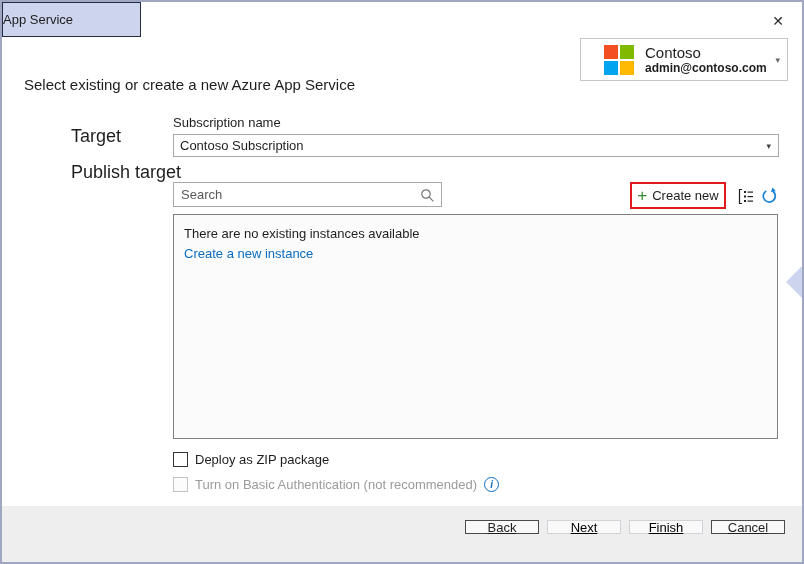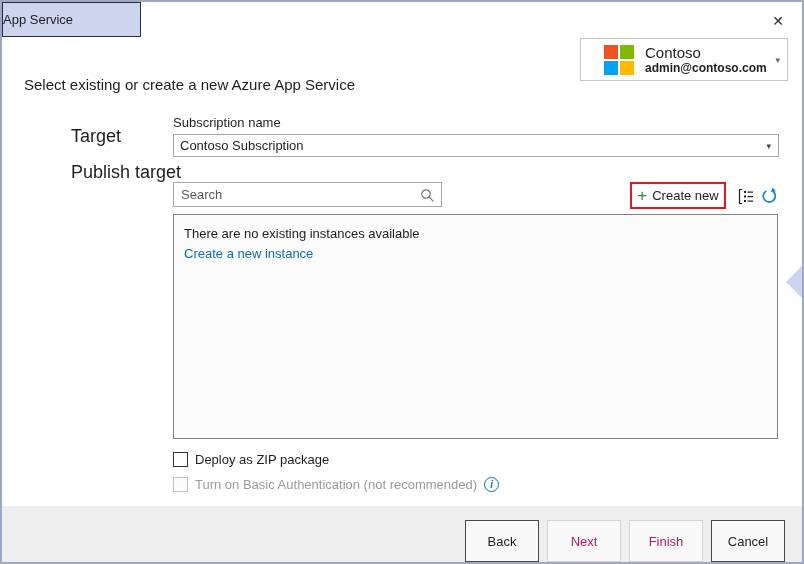--- a/index.html
+++ b/index.html
@@ -107,27 +107,28 @@
   .opt-label.disabled { color:#9b9b9b; }
   .info-icon {
     margin-left:7px; width:15px; height:15px; border:1px solid #0f6cbd; border-radius:50%;
     color:#0f6cbd; font-size:10px; font-weight:700; font-style:italic;
     display:inline-flex; align-items:center; justify-content:center; cursor:pointer;
   }
 
   
   .footer { position:absolute; left:0; bottom:0; width:100%; height:56px; background:#eeeeef; }
   .btn {
-    position:absolute; top:14px; width:74px; height:42px;
+    position:absolute; top:14px; width:74px; height:14px;
     font-family:"Liberation Sans", sans-serif; font-size:13px;
     display:flex; align-items:center; justify-content:center;
     background:#f9f9f9;
+    text-decoration:underline;
   }
   .btn.enabled { border:1px solid #4a4a4d; color:#1e1e1e; cursor:pointer; }
-  .btn.disabled { border:1px solid #d2d2d9; color:#be185d; cursor:default; }
+  .btn.disabled { border:1px solid #d2d2d9; color:#000000; cursor:default; }
   .btn-back { left:463px; } .btn-next { left:545px; } .btn-finish { left:627px; } .btn-cancel { left:709px; }
 </style>
 </head>
 <body>
 
 <div class="window">
 
   <span class="close-btn">✕</span>
 
   <div class="subtitle">Select existing or create a new Azure App Service</div>

